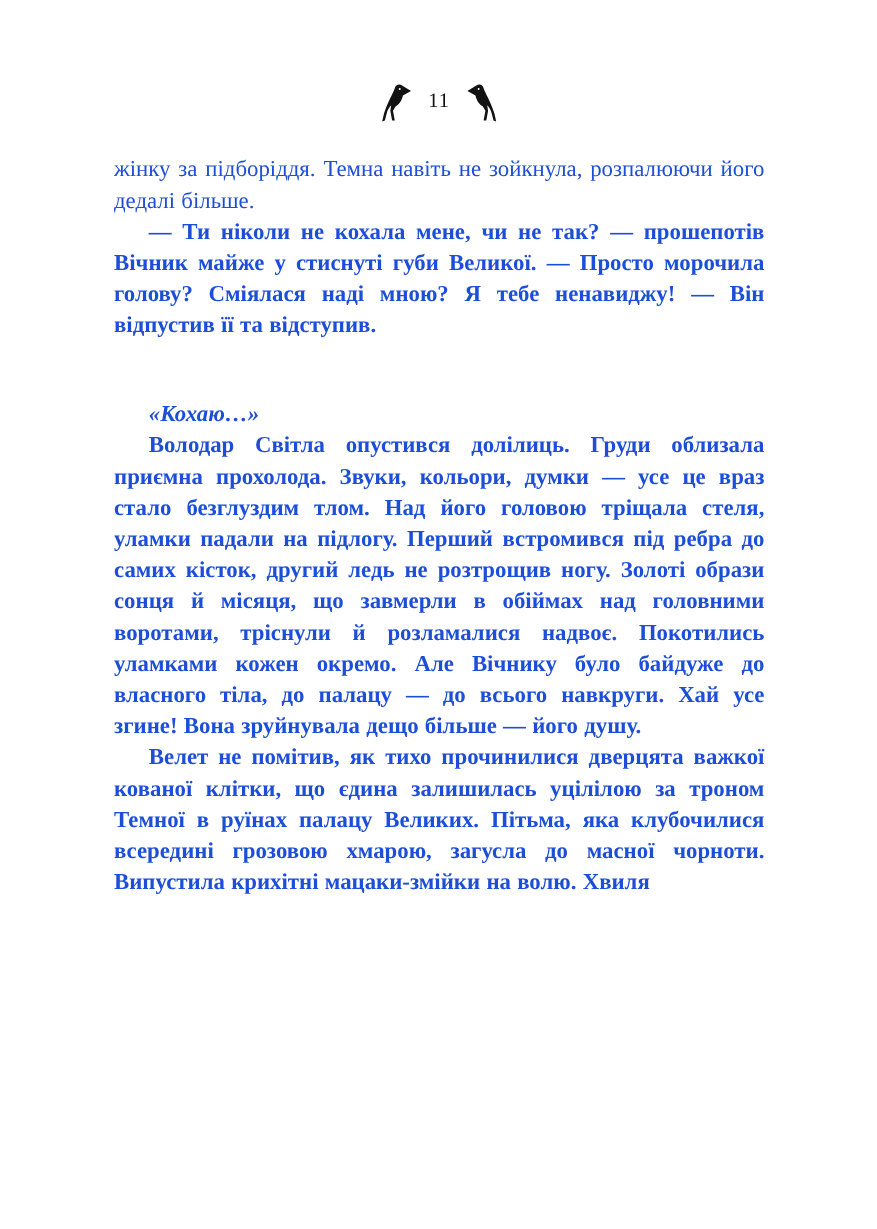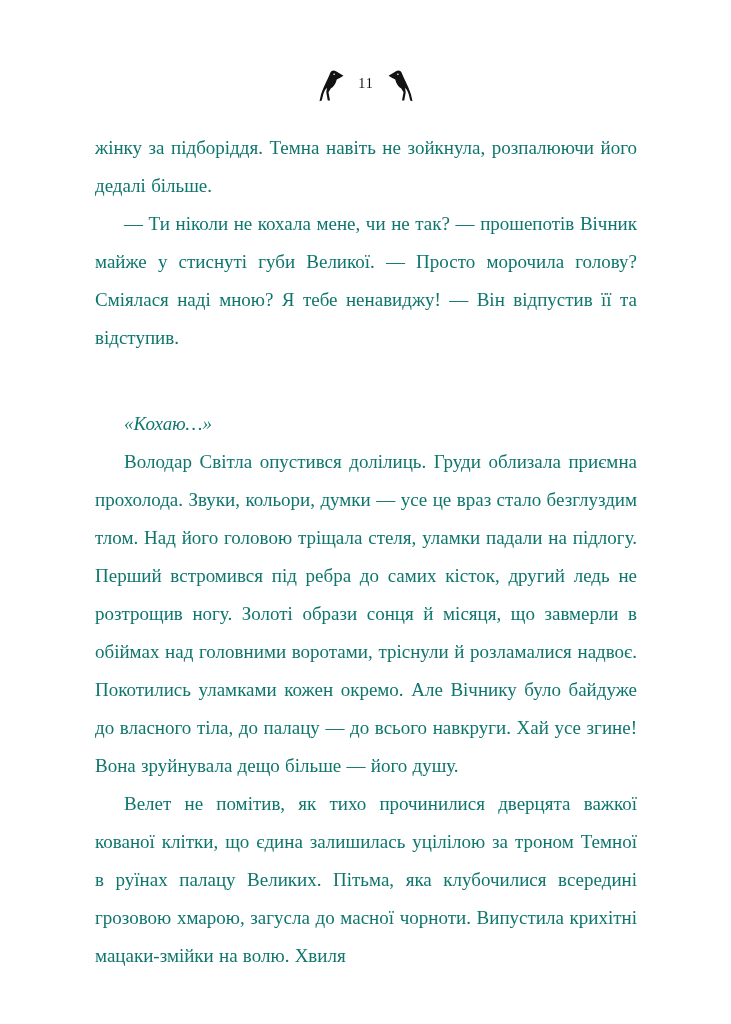--- a/index.html
+++ b/index.html
@@ -28,35 +28,35 @@
   }
   .ornament {
     display: inline-block;
     width: 27px;
     height: 33px;
     line-height: 0;
   }
   .ornament svg { width: 100%; height: 100%; }
   .ornament.flipped { transform: scaleX(-1); }
   .page-number {
-    font-size: 14px;
+    font-size: 17px;
     color: #101010;
     letter-spacing: 1px;
     font-variant-numeric: lining-nums;
     padding-bottom: 2px;
   }
   .text-content {
     font-size: 19px;
-    line-height: 38px;
-    color: #0f766e;
+    line-height: 26px;
+    color: #1d4ed8;
     text-align: justify;
     word-spacing: 0.5px;
   }
   p.para { margin: 0; }
-  p.para.indent { text-indent: 29px; }
+  p.para.indent { text-indent: 29px; font-weight: bold; }
   p.para.italic { font-style: italic; margin-top: 48px; }
 </style>
 </head>
 <body>
 
 <div class="page">
 
   <div class="page-header">
     <span class="ornament">
       <svg viewBox="0 0 36 44" xmlns="http://www.w3.org/2000/svg" aria-hidden="true">

